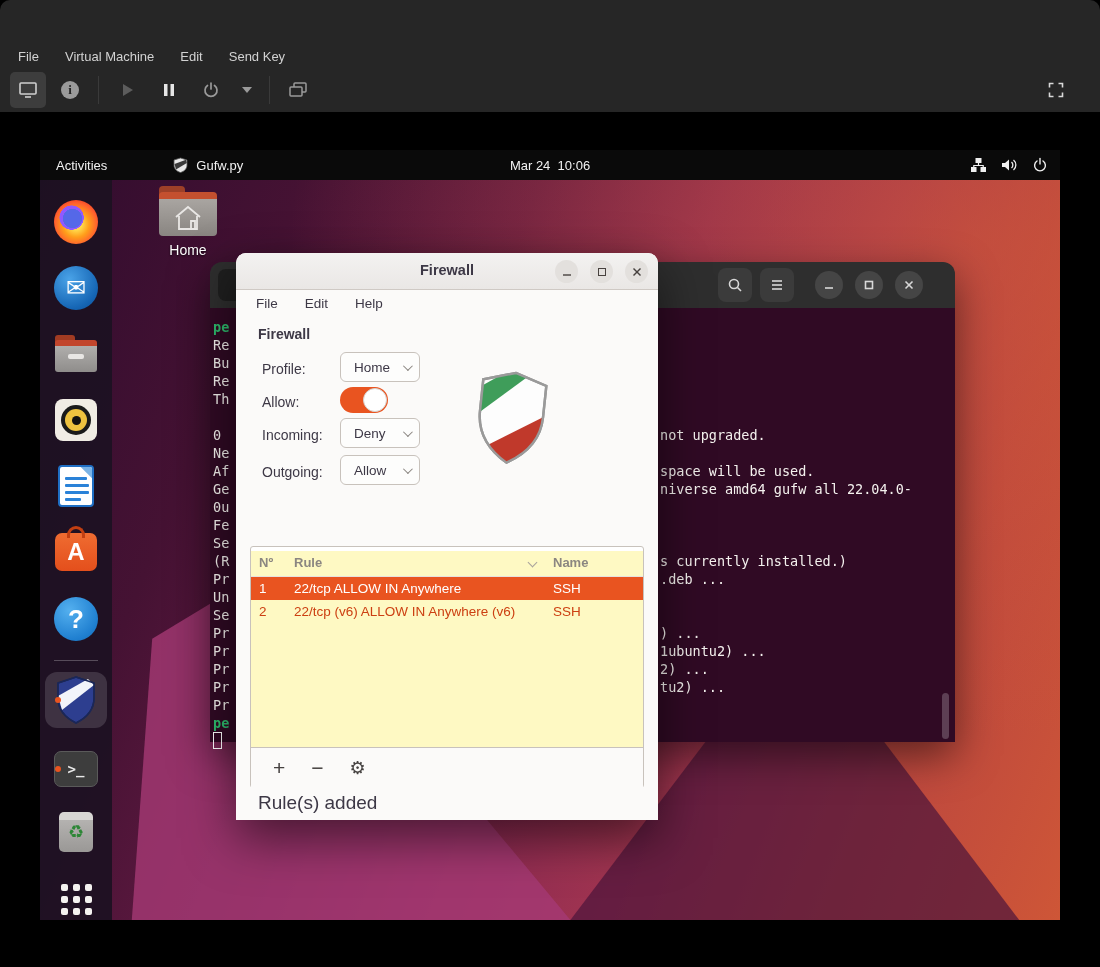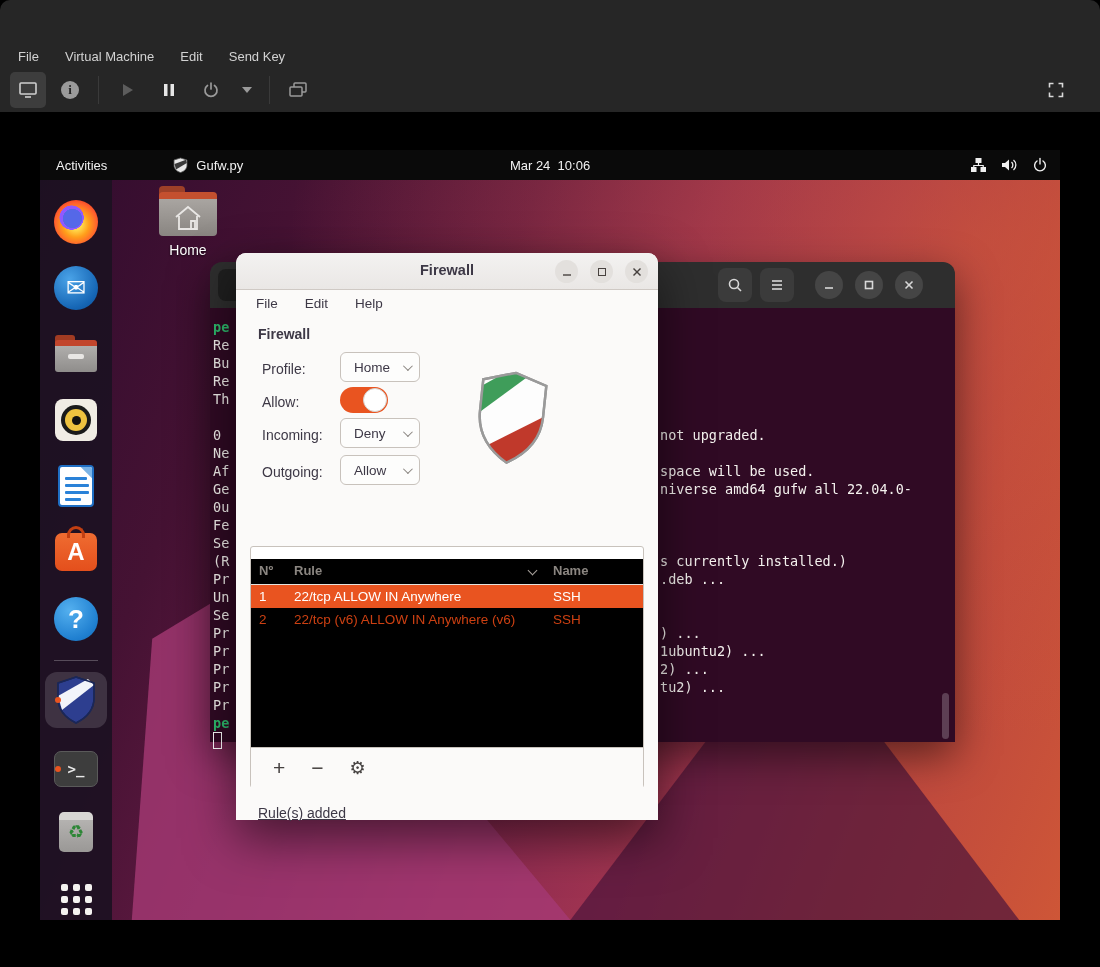--- a/index.html
+++ b/index.html
@@ -169,35 +169,35 @@
   .fw-tabs { position:absolute; left:14px; top:253px; width:394px; height:32px; display:flex;
              border:1px solid #c8c2bc; border-radius:6px; overflow:hidden; background:#fcfbfa; }
   .fw-tab-home { width:38px; display:flex; align-items:center; justify-content:center;
                  border-right:1px solid #c8c2bc; background:#fff; }
   .fw-tab { flex:1; display:flex; align-items:center; justify-content:center; font-size:13.5px;
             background:#fcfbfa; border-left:1px solid #c8c2bc; }
   .fw-tab:nth-child(2) { border-left:none; }
   .fw-tab.sel { background:#d6d2ce; }
   .rules-frame { position:absolute; left:14px; top:293px; width:394px; height:242px;
                  border:1px solid #c8c2bc; border-radius:3px; background:#fff; }
-  .rules-table { position:absolute; left:0; top:12px; width:100%; height:200px; background:#000000; overflow:hidden; }
+  .rules-table { position:absolute; left:0; top:4px; width:100%; height:200px; background:#fef9c3; overflow:hidden; }
   .rt-header { position:relative; height:26px; border-bottom:1px solid #e6e2de;
                color:#8b8681; font-weight:bold; font-size:13px; }
   .rt-row { position:relative; height:23px; font-size:13.5px; display:block; }
   .rt-row.sel { background:#e95420; color:#fff; }
   .rt-row.alt { color:#cc4012; }
   .c-no { position:absolute; left:8px; top:4px; }
   .c-rule { position:absolute; left:43px; top:4px; }
   .c-name { position:absolute; left:302px; top:4px; }
   .rt-sort { position:absolute; left:278px; top:8px; width:7px; height:7px;
              border-right:1.6px solid #a8a29c; border-bottom:1.6px solid #a8a29c; transform:rotate(45deg); }
   .rules-toolbar { position:absolute; left:0; top:200px; width:100%; height:41px; background:#fbfaf9;
                    border-top:1px solid #c8c2bc; display:flex; align-items:center; gap:26px;
                    padding-left:22px; color:#454140; font-size:19px; }
-  .fw-status { position:absolute; left:22px; top:552px; font-size:14px;text-decoration:underline; }
+  .fw-status { position:absolute; left:22px; top:539px; font-size:19px; }
 
   .icon-stroke { stroke:#d8d8d8; fill:none; stroke-width:1.6; }
 </style>
 </head>
 <body>
 
 <div class="chrome">
   <div class="vm-menubar">
     <span class="vm-menu-item">File</span>
     <span class="vm-menu-item">Virtual Machine</span>

